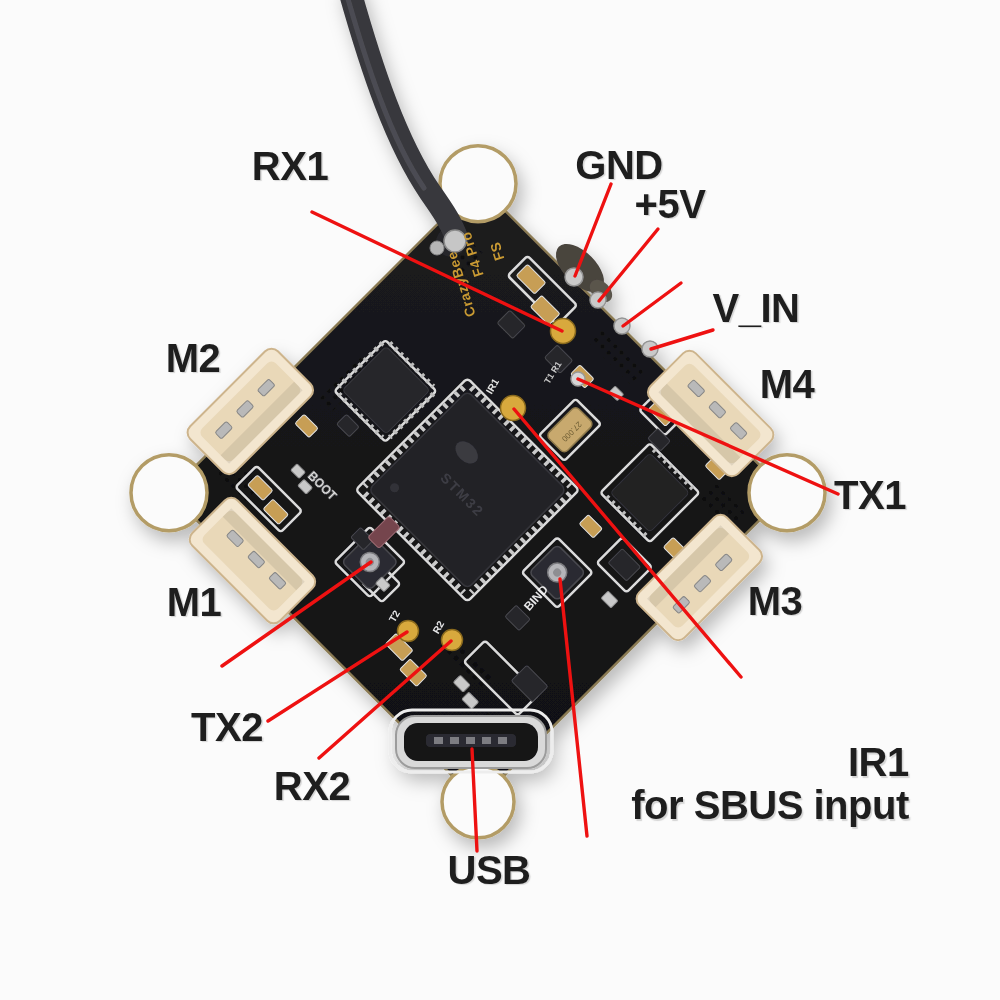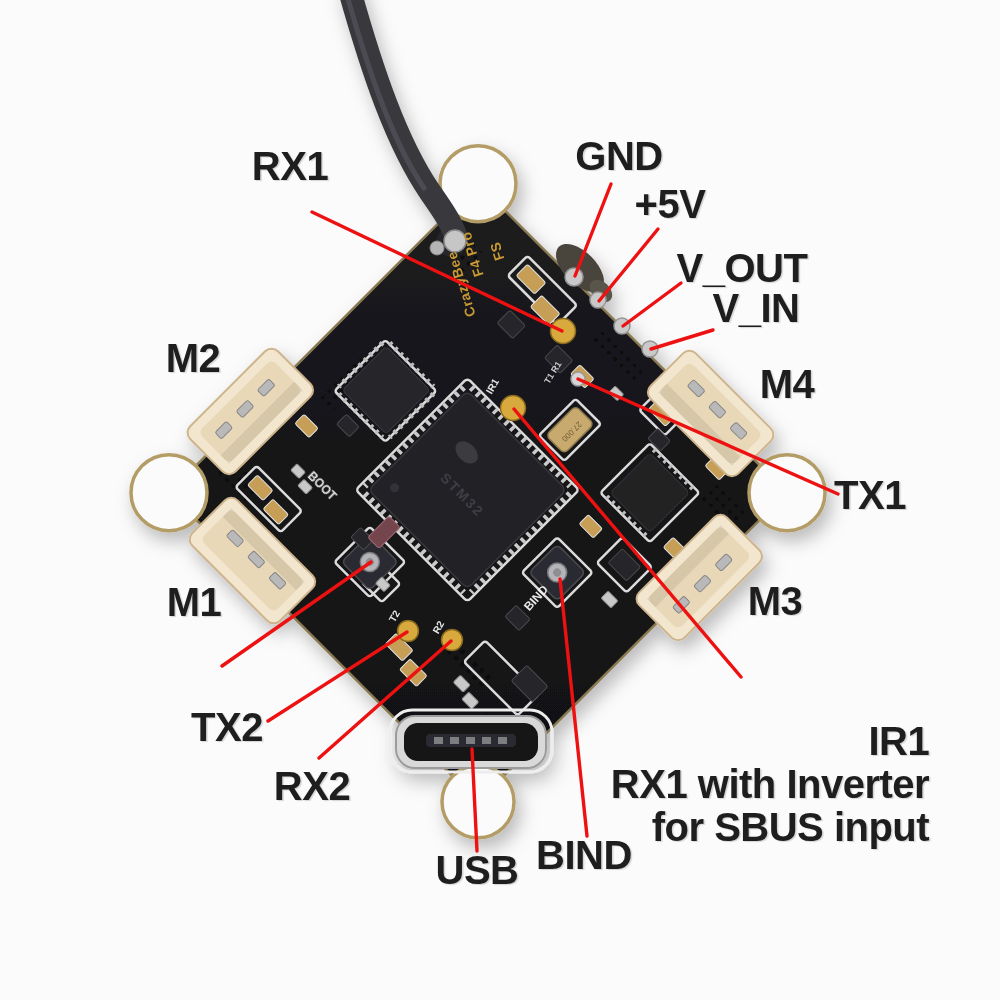--- a/index.html
+++ b/index.html
@@ -259,32 +259,29 @@
     <line x1="407" y1="632" x2="268" y2="721"></line>
     <line x1="451" y1="641" x2="319" y2="758"></line>
     <line x1="560" y1="579" x2="587" y2="836"></line>
     <line x1="472" y1="749" x2="477" y2="851"></line>
   </g>
 </svg>
 
 <div class="lbl" style="left:290px;top:166px">
   <span>RX1</span>
 </div>
-<div class="lbl" style="left:619px;top:156px">GND</div>
+<div class="lbl" style="left:619px;top:165px">GND</div>
 <div class="lbl" style="left:670px;top:204px">+5V</div>
-<div class="lbl" style="left:742px;top:268px">V_OUT</div>
 <div class="lbl" style="left:756px;top:308px">V_IN</div>
 <div class="lbl" style="left:193px;top:358px">M2</div>
 <div class="lbl" style="left:787px;top:384px">M4</div>
 <div class="lbl" style="left:870px;top:495px">TX1</div>
 <div class="lbl" style="left:194px;top:602px">M1</div>
 <div class="lbl" style="left:775px;top:601px">M3</div>
 <div class="lbl" style="left:227px;top:727px">TX2</div>
 <div class="lbl" style="left:312px;top:786px">RX2</div>
 <div class="lbl" style="left:770px;top:784px">
   <span>IR1</span>
-  <span>RX1 with Inverter</span>
   <span>for SBUS input</span>
 </div>
-<div class="lbl" style="left:477px;top:870px">USB</div>
-<div class="lbl" style="left:584px;top:855px">BIND</div>
+<div class="lbl" style="left:489px;top:870px">USB</div>
 
 </div>
 
 </body></html>

